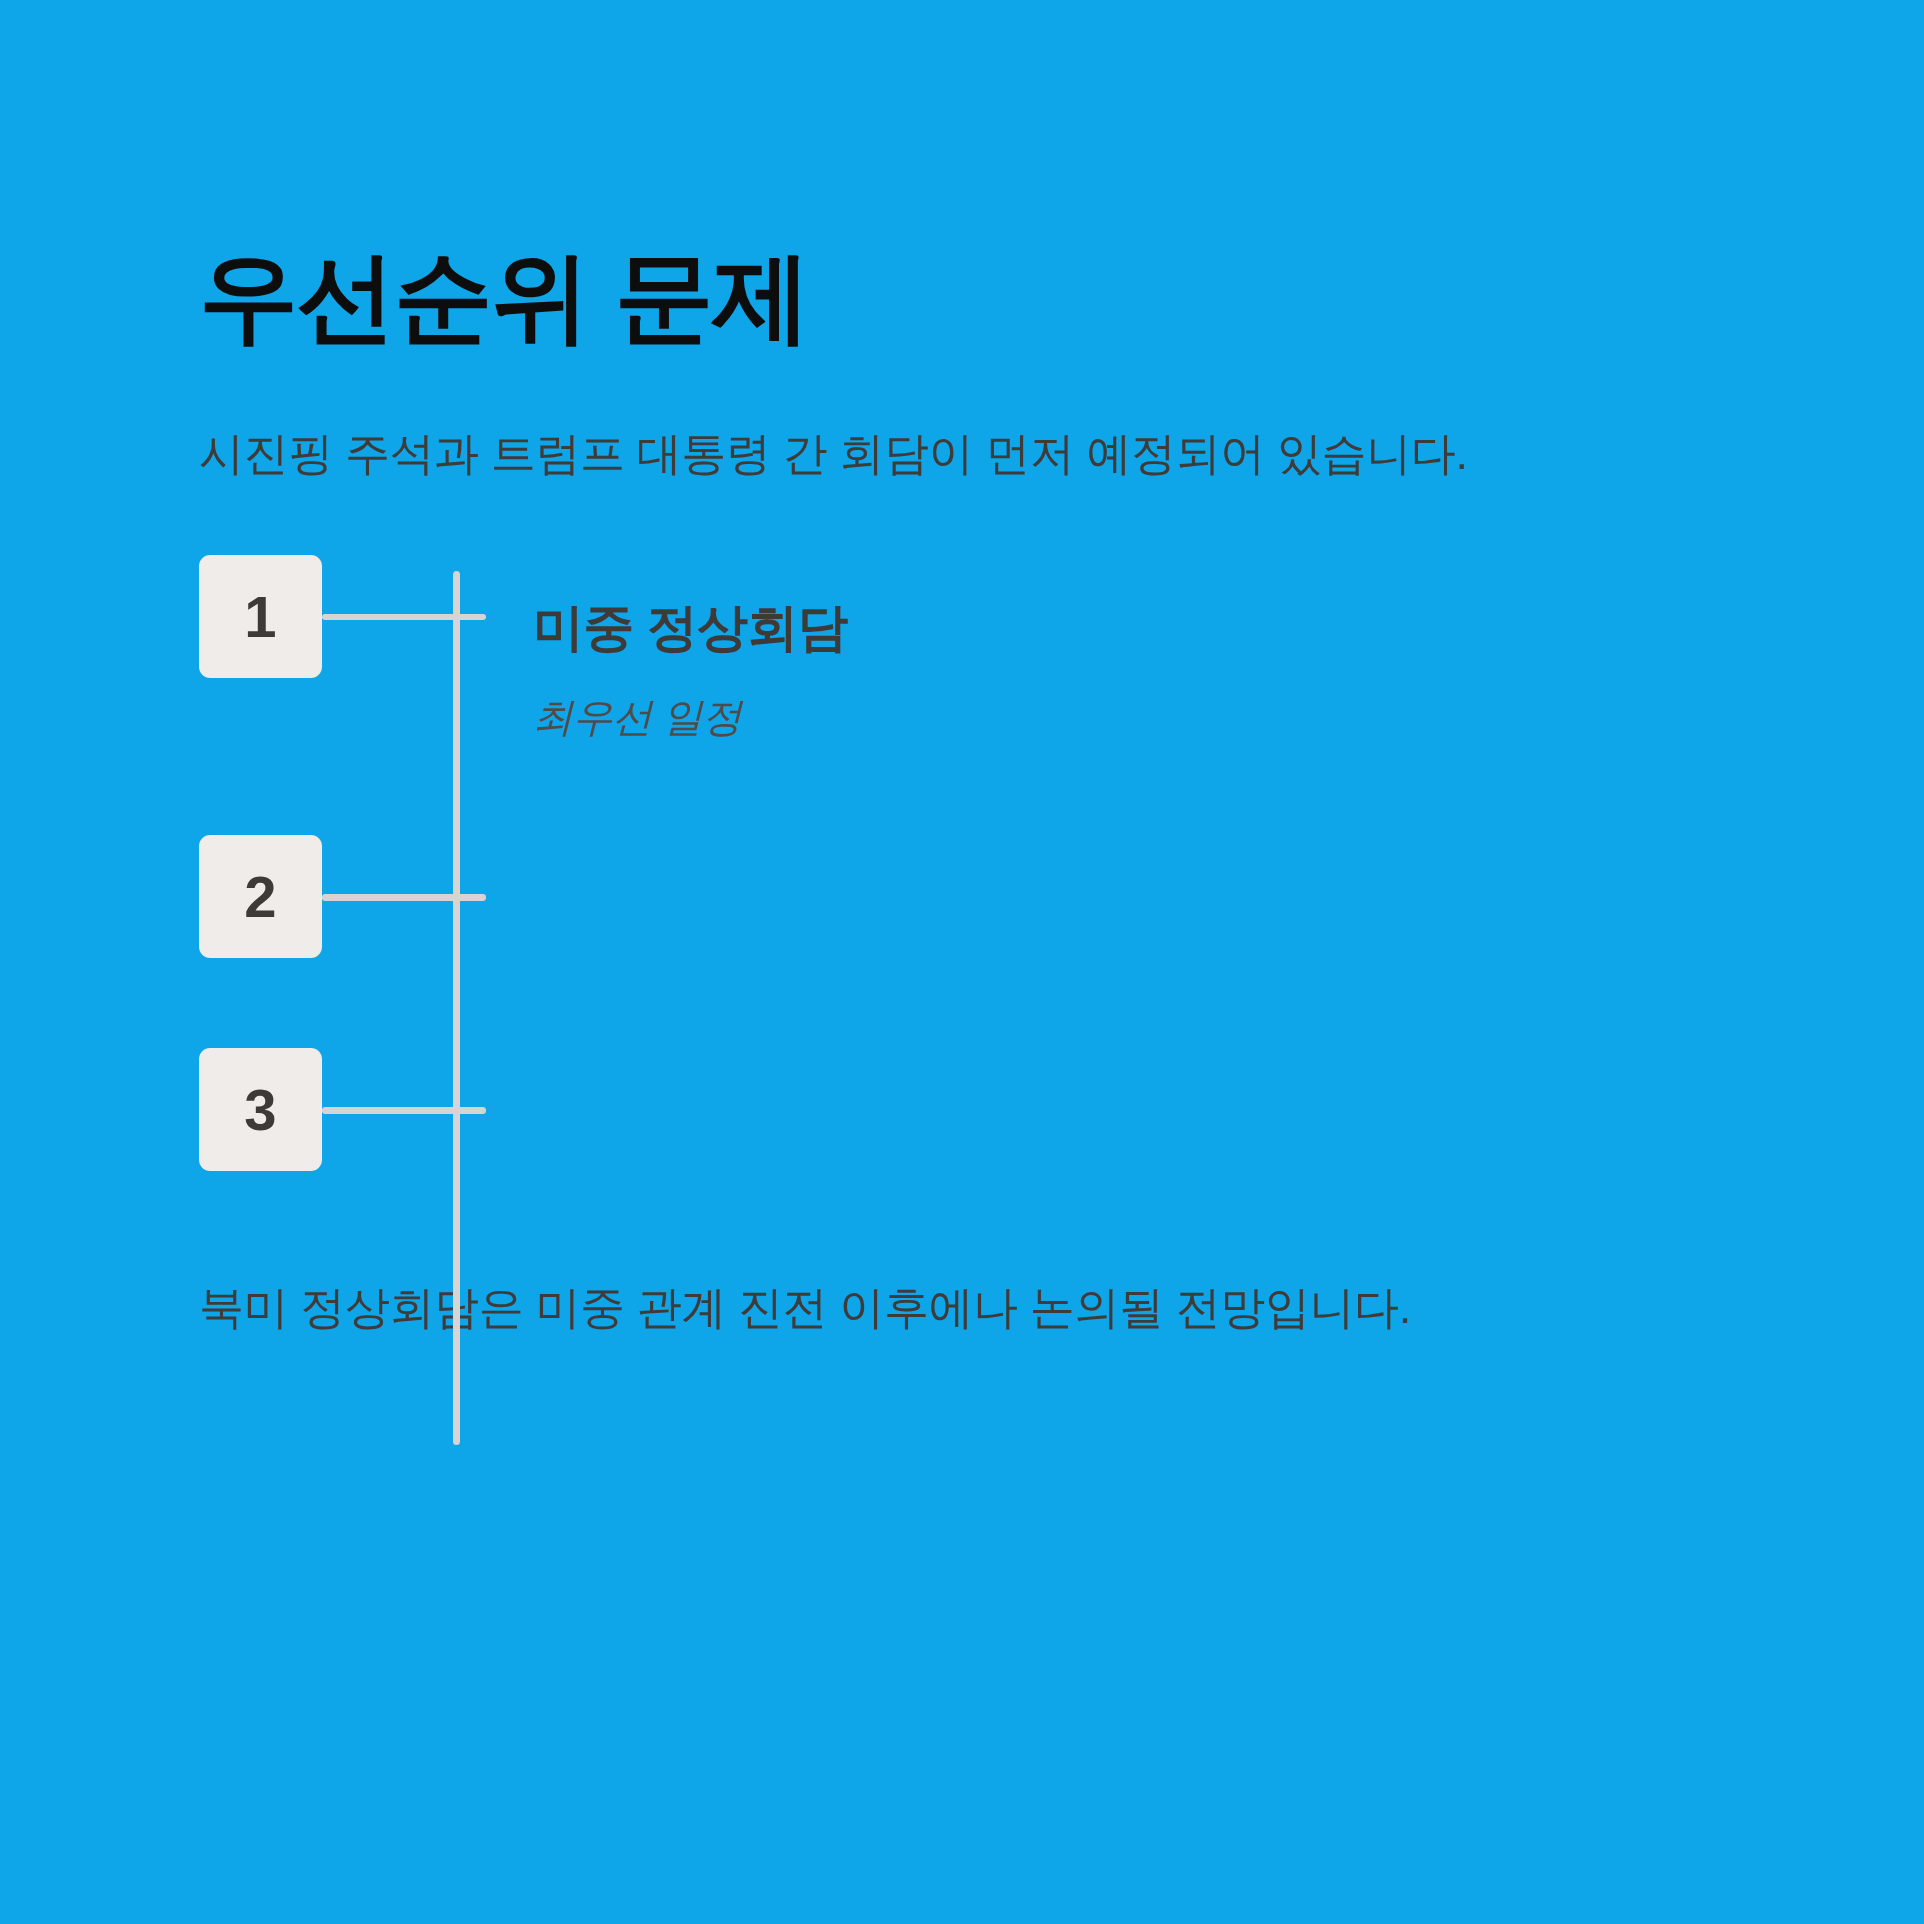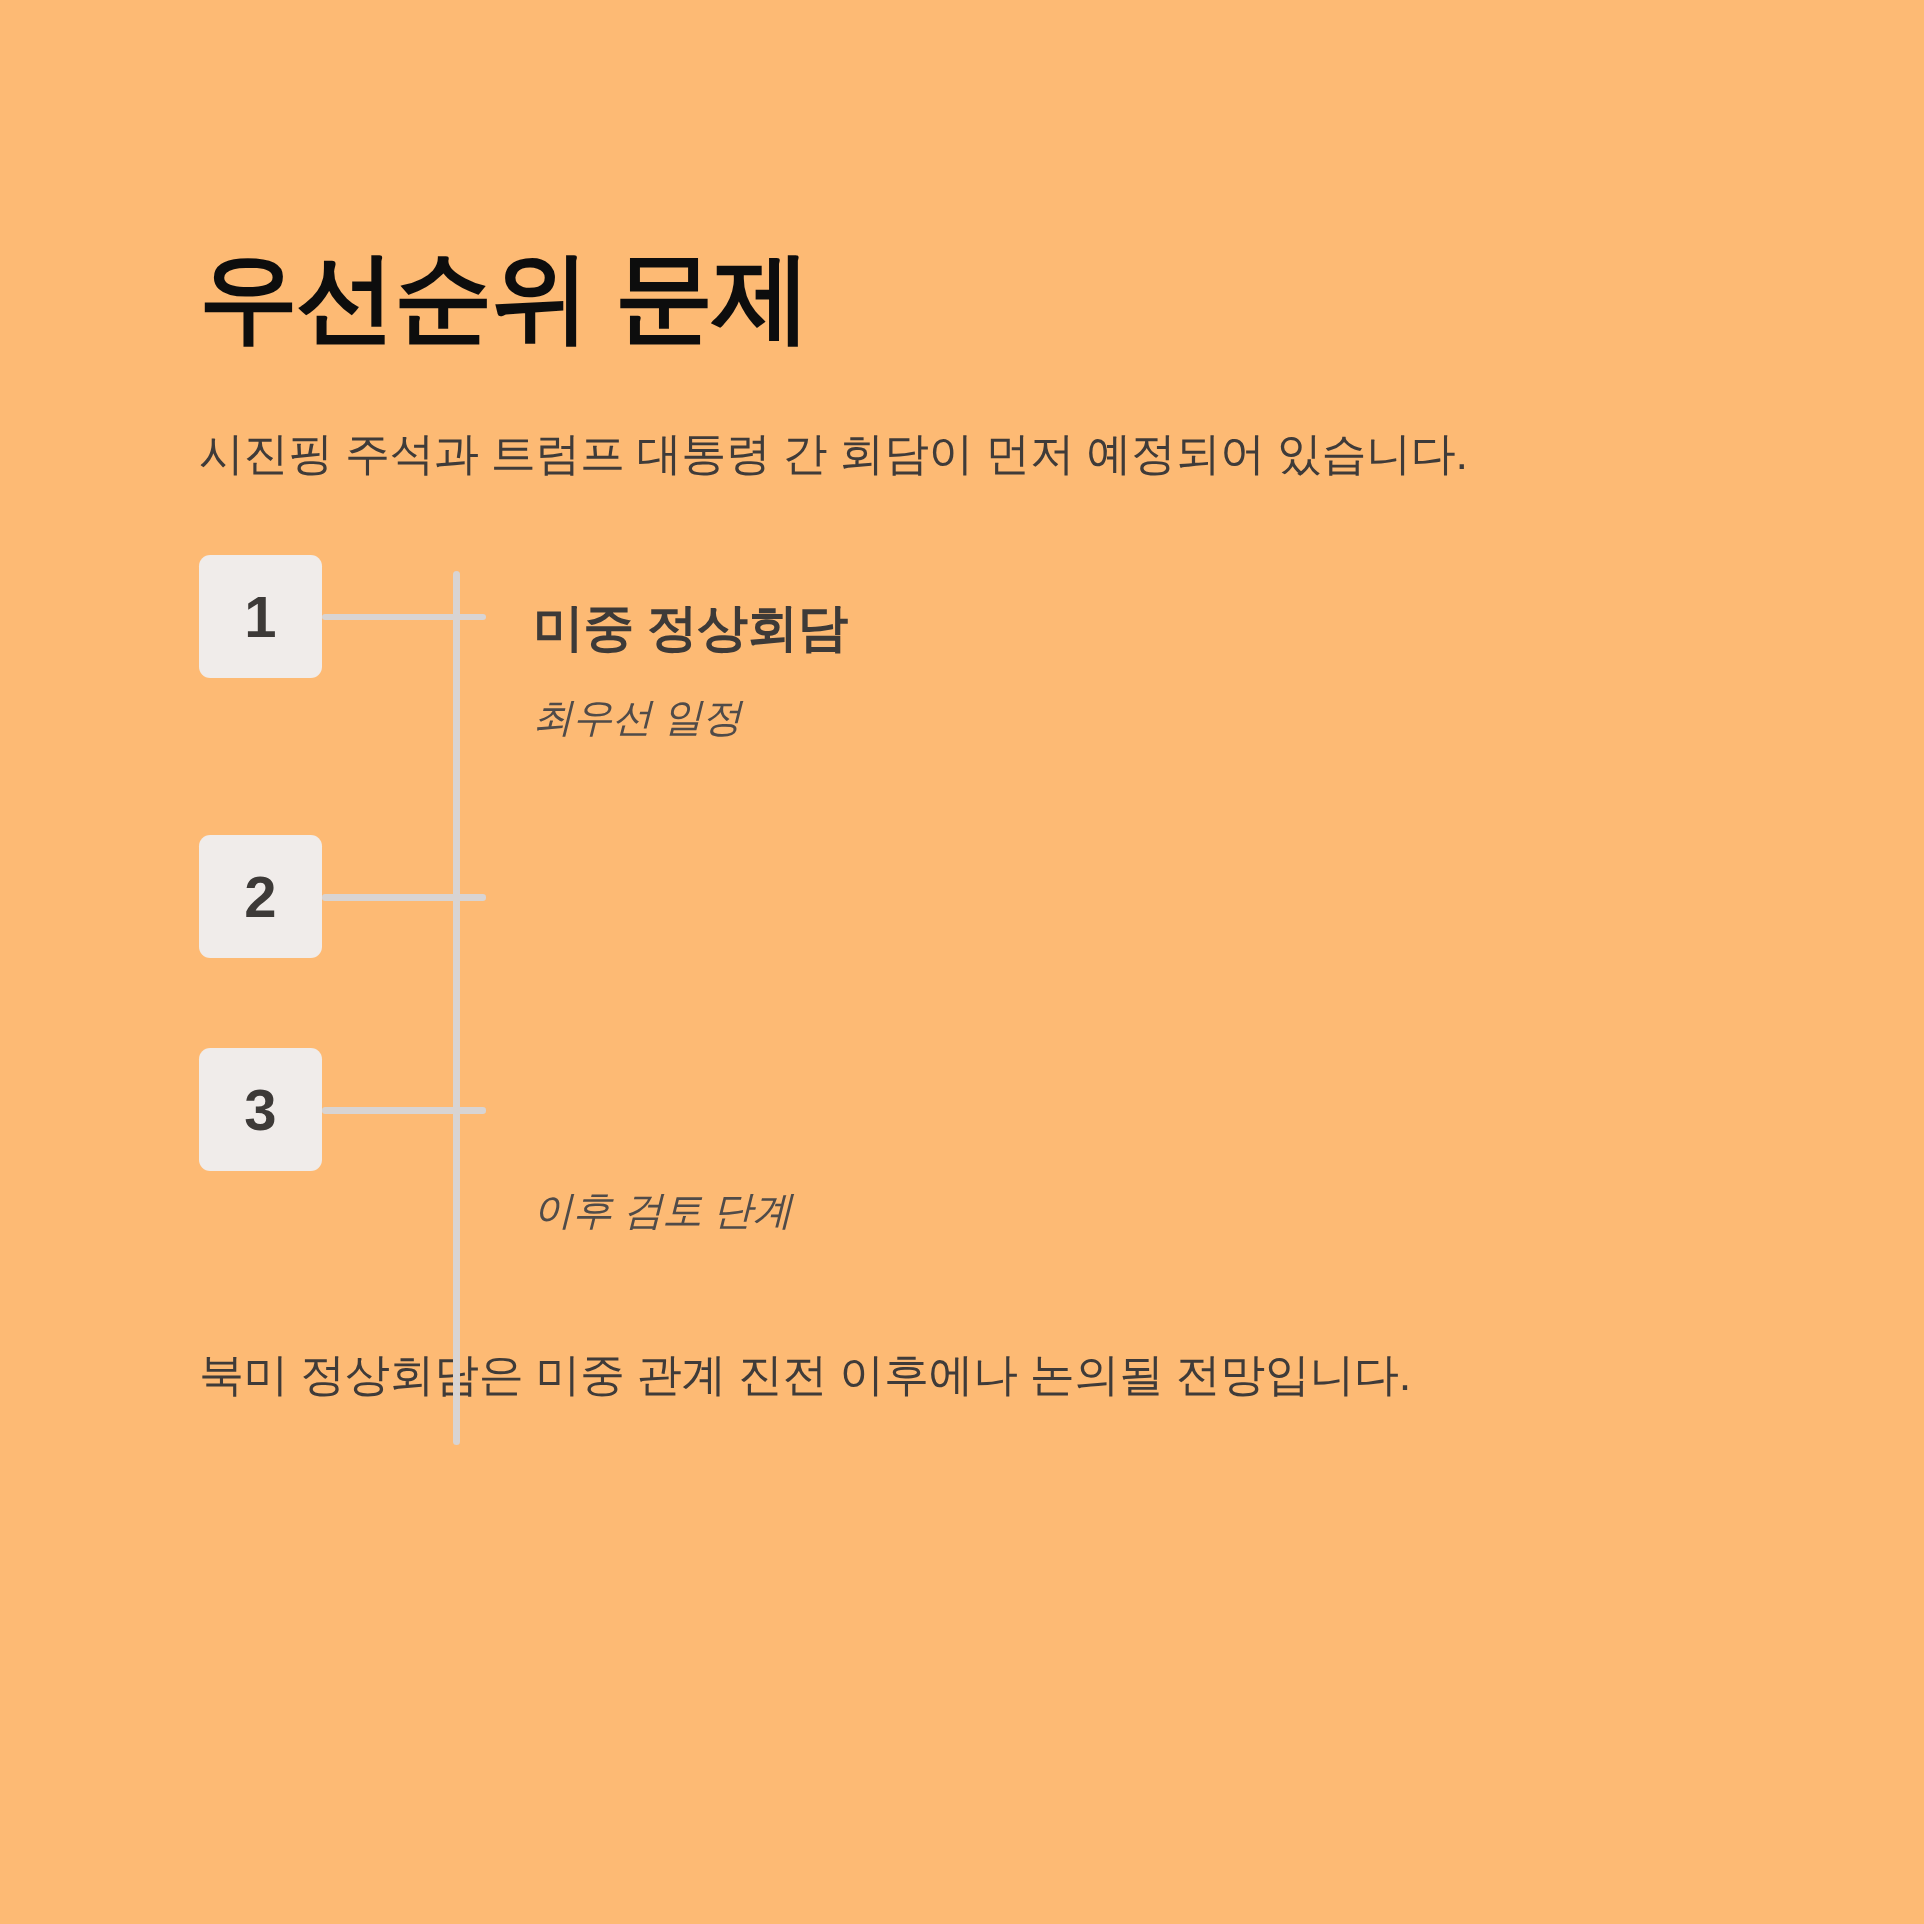--- a/index.html
+++ b/index.html
@@ -15,21 +15,21 @@
     -webkit-font-smoothing: antialiased;
     overflow: hidden;
   }
 
   .page {
     position: relative;
     width: 1925px;
     height: 1925px;
     box-sizing: border-box;
     padding: 0 199px;
-    background: #fdba74;
+    background: #0ea5e9;
   }
 
   
   .page-title {
     margin: 0;
     padding-top: 237px;
     font-size: 99px;
     line-height: 1.22;
     font-weight: 700;
     letter-spacing: -1.6px;
@@ -183,21 +183,20 @@
       </div>
     </div>
 
     <div class="timeline-item">
       <div class="item-head">
         <div class="step-badge">
           <span class="step-badge-number">3</span>
         </div>
         <div class="connector"></div>
       </div>
-      <p class="item-desc">이후 검토 단계</p>
     </div>
 
   </div>
 
   <p class="footer-note">북미 정상회담은 미중 관계 진전 이후에나 논의될 전망입니다.</p>
 
 </div>
 
 
 </body></html>

